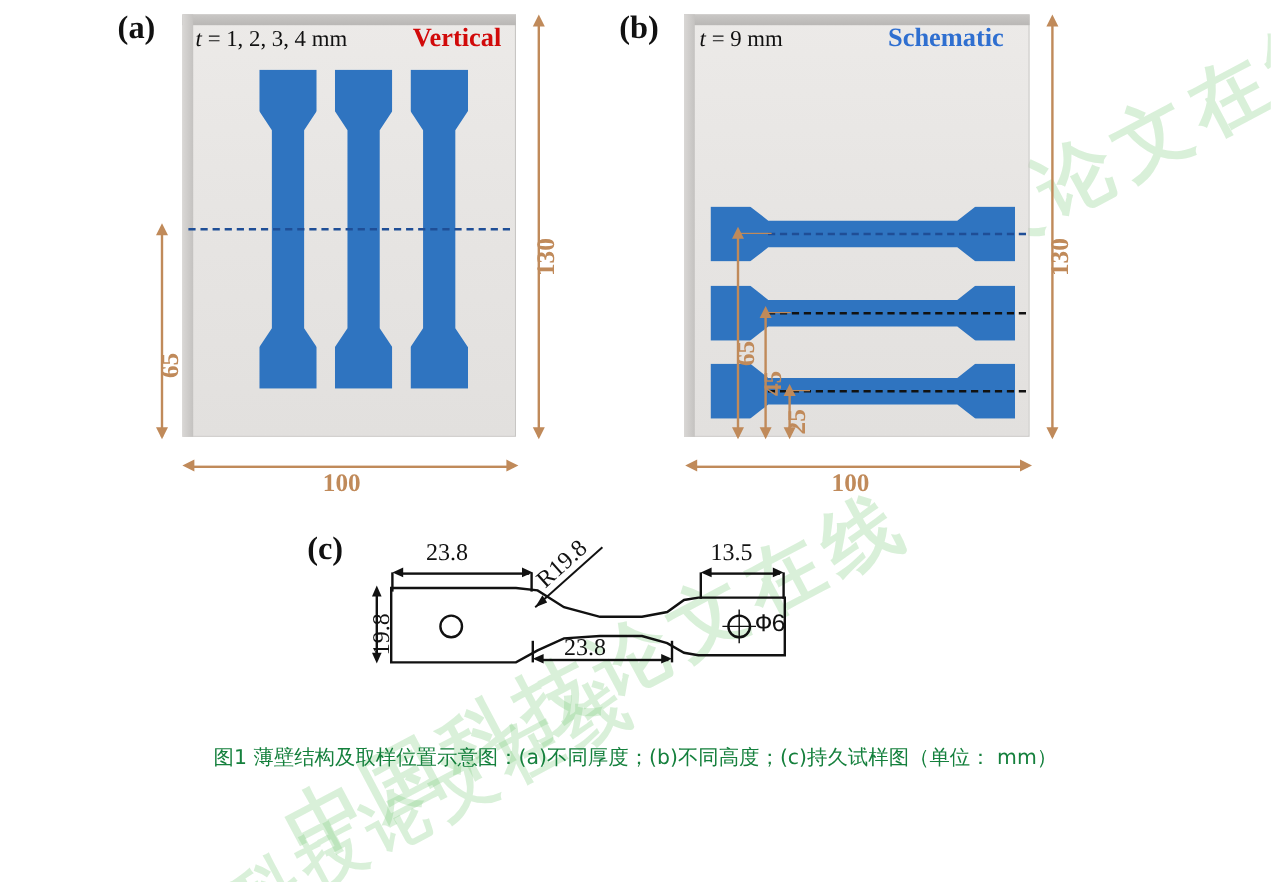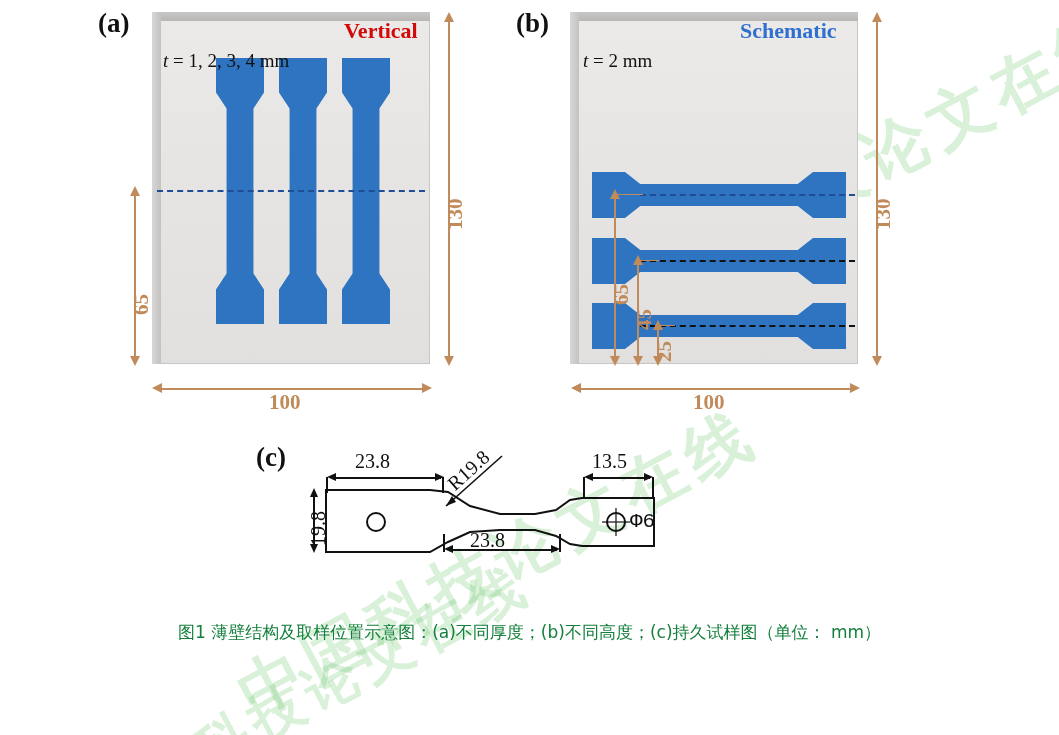--- a/index.html
+++ b/index.html
@@ -106,21 +106,20 @@
     font-size: 27px;
     color: #111;
     font-family: "Liberation Serif", serif;
   }
   .thick-label {
     position: absolute;
     font-size: 19px;
     color: #111;
     font-family: "Liberation Serif", serif;
     white-space: nowrap;
-    margin-top: 28px;
   }
   .thick-label i { font-style: italic; }
   .orient-vertical {
     position: absolute;
     font-weight: bold;
     font-size: 22px;
     color: #d10a0a;
     font-family: "Liberation Serif", serif;
   }
   .orient-horizontal {
@@ -226,21 +225,21 @@
     <div class="dash-blue" style="left:640px; top:194px; width:215px;"></div>
     <div class="dash-dark" style="left:640px; top:260px; width:215px;"></div>
     <div class="dash-dark" style="left:640px; top:325px; width:215px;"></div>
 
     <div class="dimline-h" style="left:613px; top:194px; width:30px; border-top-width:1.5px;"></div>
     <div class="dimline-h" style="left:637px; top:260px; width:22px; border-top-width:1.5px;"></div>
     <div class="dimline-h" style="left:655px; top:325px; width:20px; border-top-width:1.5px;"></div>
 
     <div class="panel-label" style="left:516px; top:8px;">(b)</div>
     <div class="thick-label" style="left:583px; top:22px;">
-      <i>t</i><span> = 2 mm</span>
+      <i>t</i><span> = 9 mm</span>
     </div>
     <div class="orient-horizontal" style="left:740px; top:18px;">Schematic</div>
 
     <div class="dimline-v" style="left:876px; top:20px; height:344px;"></div>
     <div class="arrowhead ah-up" style="left:872px; top:12px;"></div>
     <div class="arrowhead ah-down" style="left:872px; top:356px;"></div>
     <div class="dim-label rot90" style="left:871px; top:230px;">130</div>
 
     <div class="dimline-v" style="left:614px; top:196px; height:168px;"></div>
     <div class="arrowhead ah-up" style="left:610px; top:189px;"></div>

